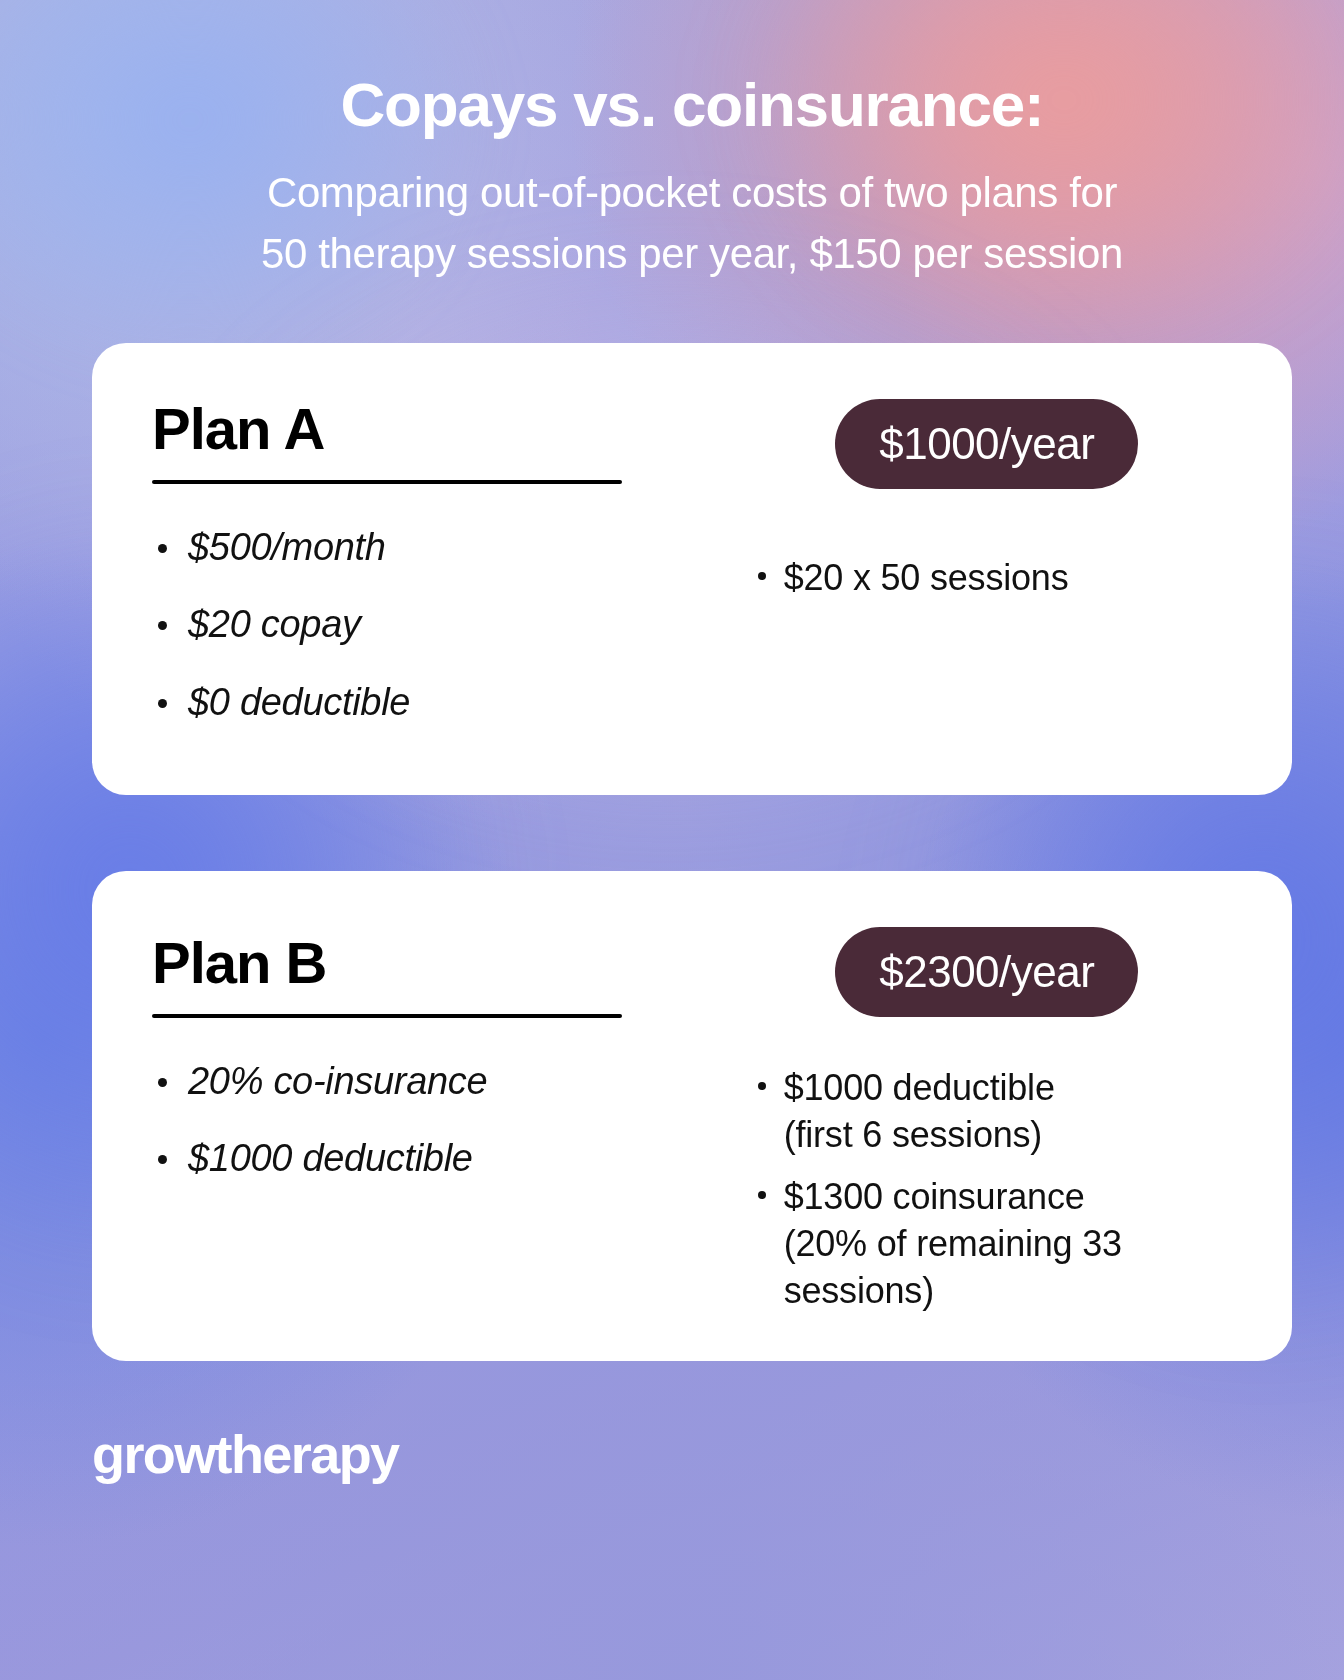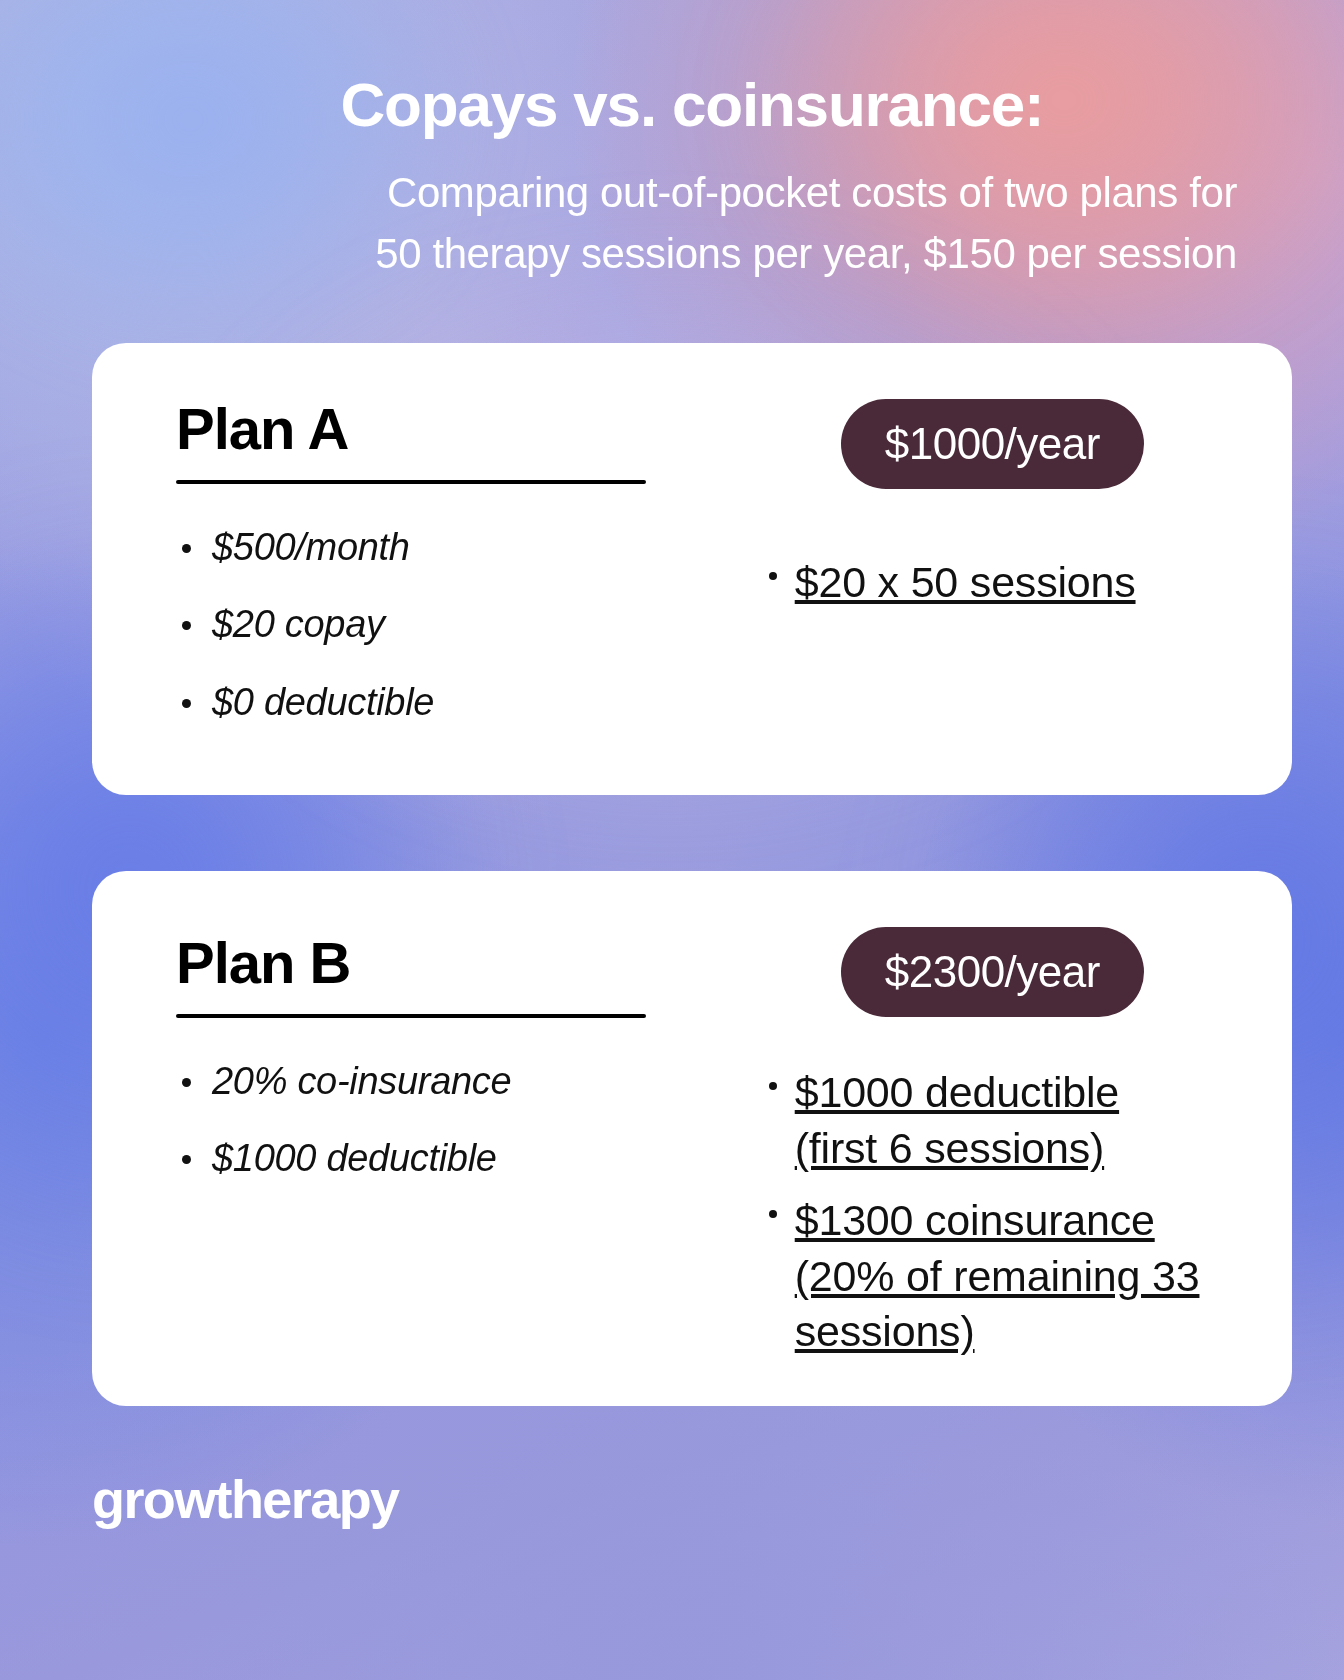--- a/index.html
+++ b/index.html
@@ -75,21 +75,21 @@
     text-align: center;
     color: #ffffff;
     font-size: 62px;
     font-weight: bold;
     letter-spacing: -1.2px;
     line-height: 1.05;
   }
   .subtitle {
     margin: 26px auto 0;
     max-width: 1090px;
-    text-align: right;
+    text-align: center;
     color: #ffffff;
     font-size: 42px;
     font-weight: 400;
     line-height: 1.45;
     letter-spacing: -0.4px;
   }
   .card {
     position: relative;
     background: #ffffff;
     border-radius: 34px;
@@ -97,21 +97,20 @@
     padding: 52px 54px 46px 54px;
     box-sizing: border-box;
     display: flex;
     align-items: flex-start;
     min-height: 452px;
   }
   .card + .card { margin-top: 76px; }
   .card-left {
     width: 54%;
     box-sizing: border-box;
-    margin-left: 24px;
   }
   .card-right {
     width: 46%;
     box-sizing: border-box;
     display: flex;
     flex-direction: column;
     align-items: center;
     gap: 22px;
   }
   .plan-name {
@@ -169,26 +168,25 @@
   ul.sub-bullets {
     list-style: none;
     margin: 44px 0 0 0;
     padding: 0;
     align-self: flex-start;
     margin-left: 14px;
   }
   ul.sub-bullets li {
     position: relative;
     padding-left: 34px;
-    font-size: 43px;
+    font-size: 36px;
     color: #111111;
     line-height: 1.3;
     margin-bottom: 16px;
     letter-spacing: -0.2px;
-    text-decoration: underline;
   }
   ul.sub-bullets li:last-child { margin-bottom: 0; }
   ul.sub-bullets li:before {
     content: "";
     position: absolute;
     left: 8px;
     top: 17px;
     width: 8px;
     height: 8px;
     border-radius: 50%;

